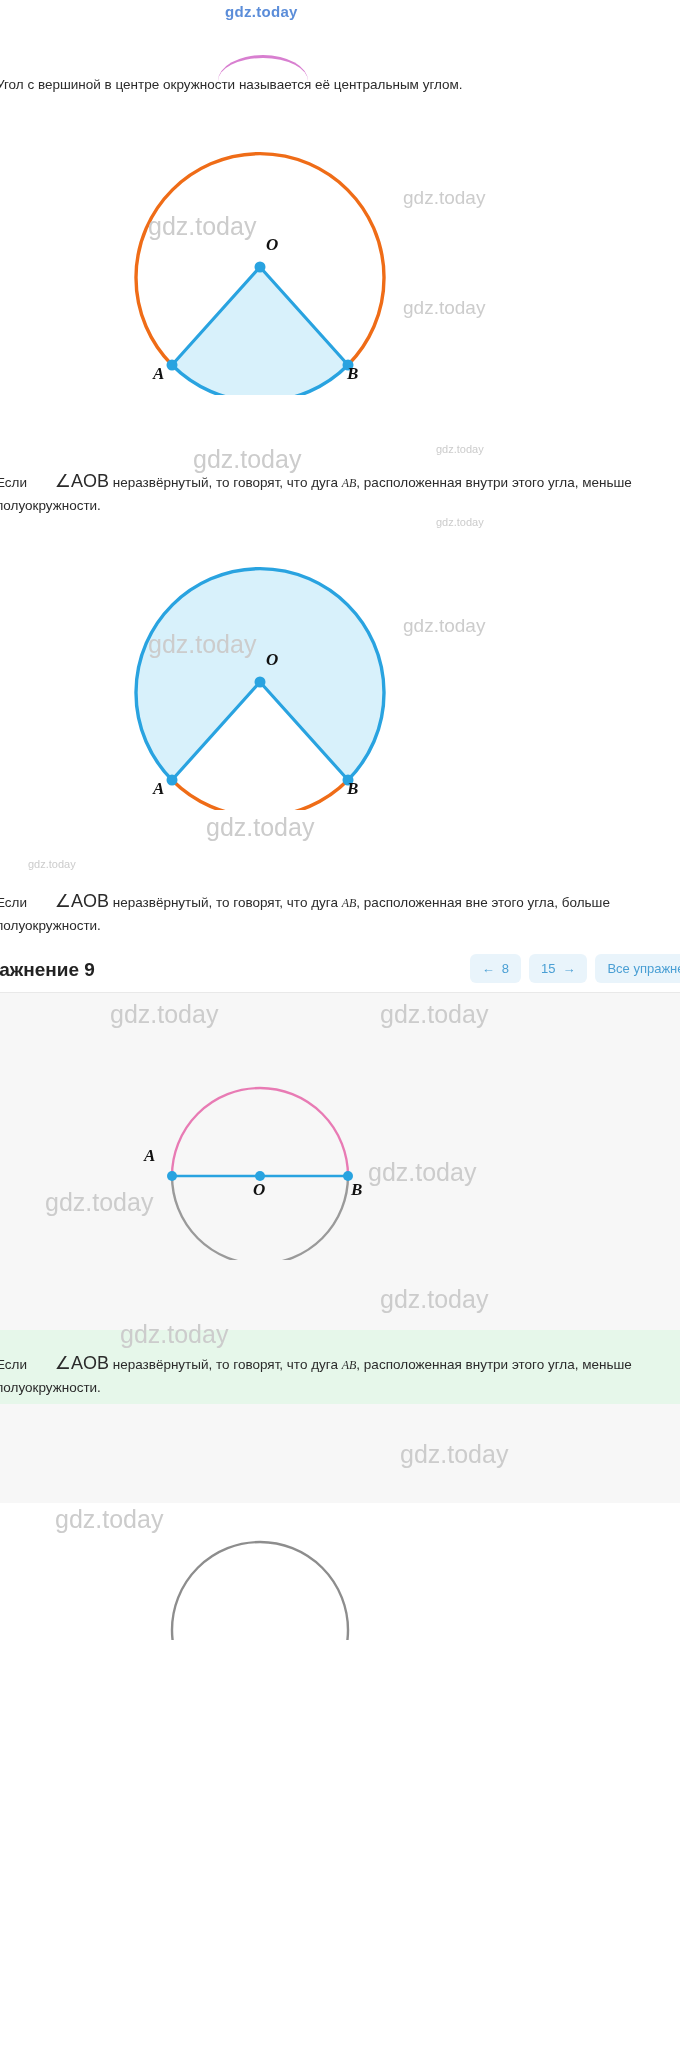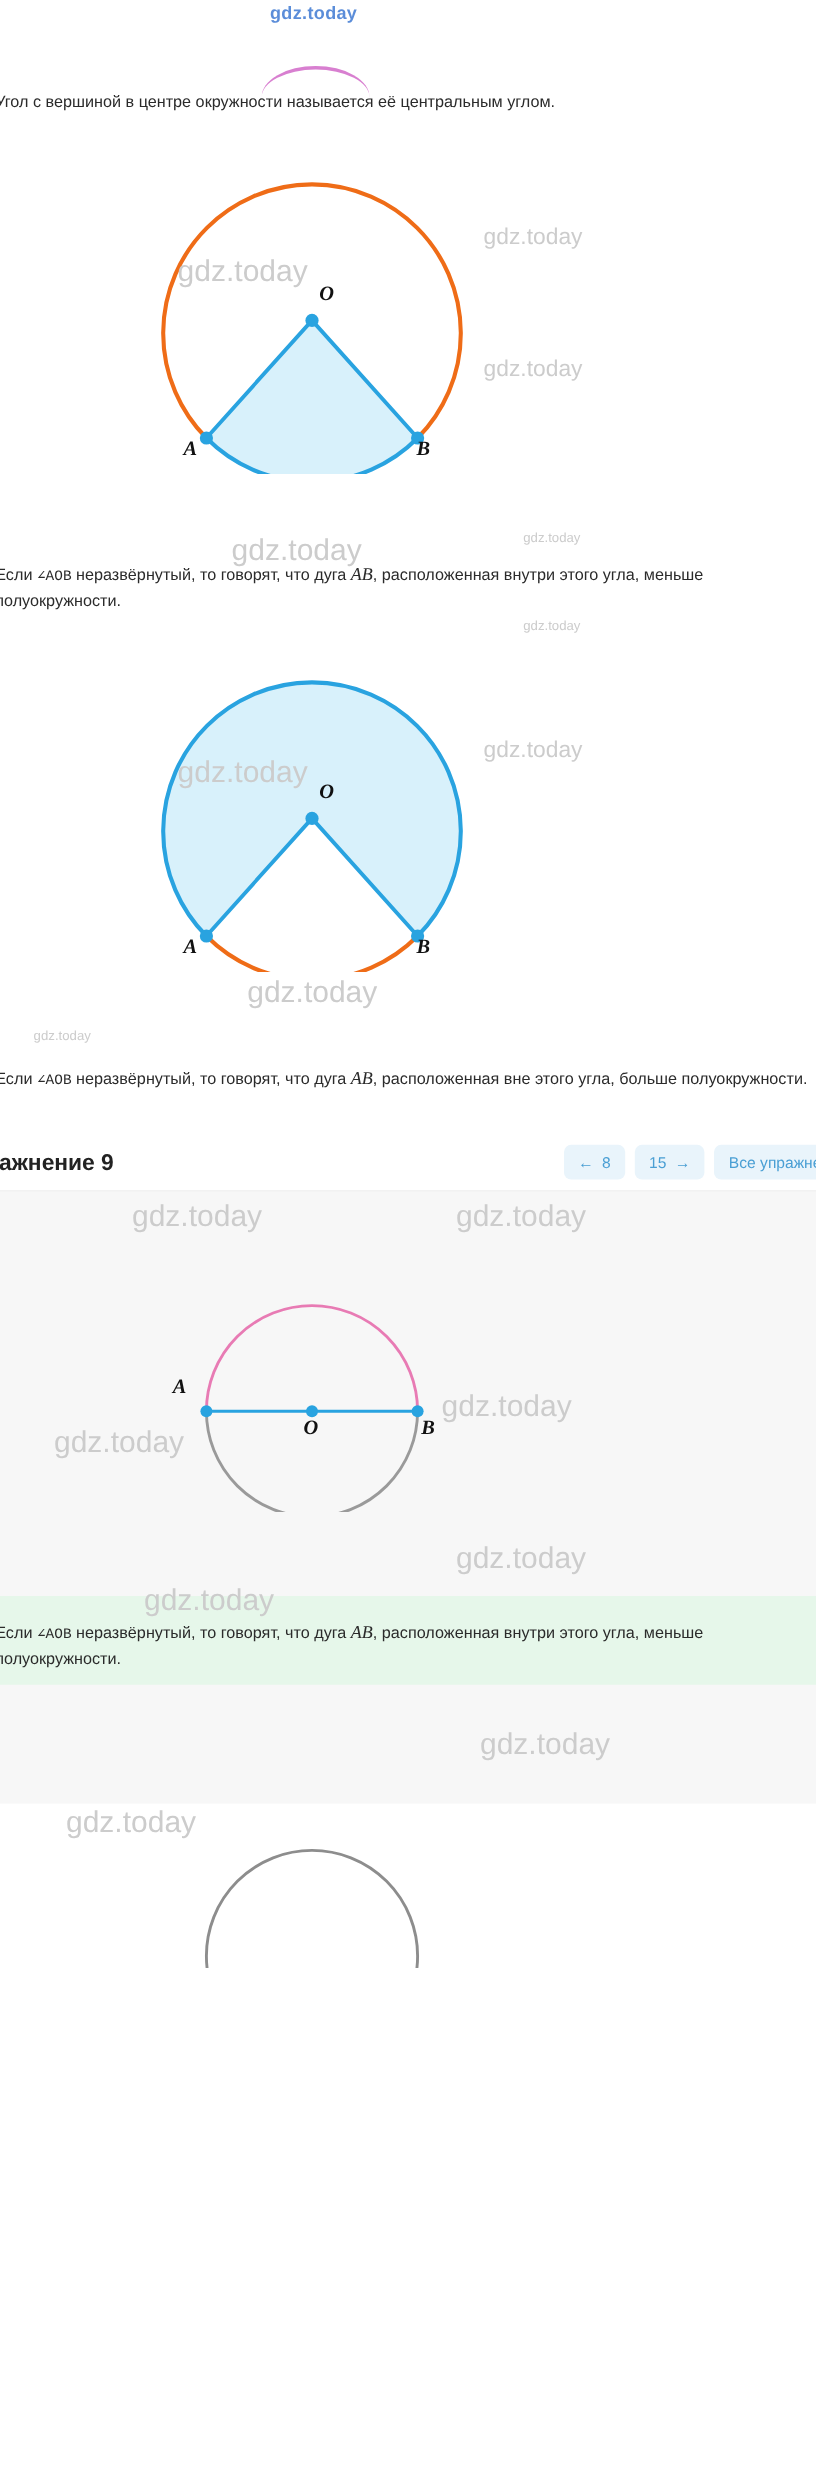--- a/index.html
+++ b/index.html
@@ -39,22 +39,22 @@
     width: 90px; height: 26px;
     border-top: 3px solid #d87fd0;
     border-radius: 50%/26px 26px 0 0;
   }
   .para {
     position: absolute;
     font-size: 13.5px;
     line-height: 1.55;
     color: #2b2b2b;
   }
-  .mathit { font-family: "Liberation Serif", serif; font-style: italic; font-size: 15px; }
-  .ang { font-family: Liberation Mono, monospace; font-style: normal; font-size: 12px; }
+  .mathit { font-family: "Liberation Serif", serif; font-style: italic; font-size: 12px; }
+  .ang { font-family: Liberation Sans, sans-serif; font-style: normal; font-size: 18px; margin-left: 24px; }
 
   .fig { position:absolute; }
 
   .pt-label {
     position:absolute;
     font-family: "Liberation Serif", serif;
     font-style: italic;
     font-weight: 700;
     font-size: 17px;
     color:#111;

